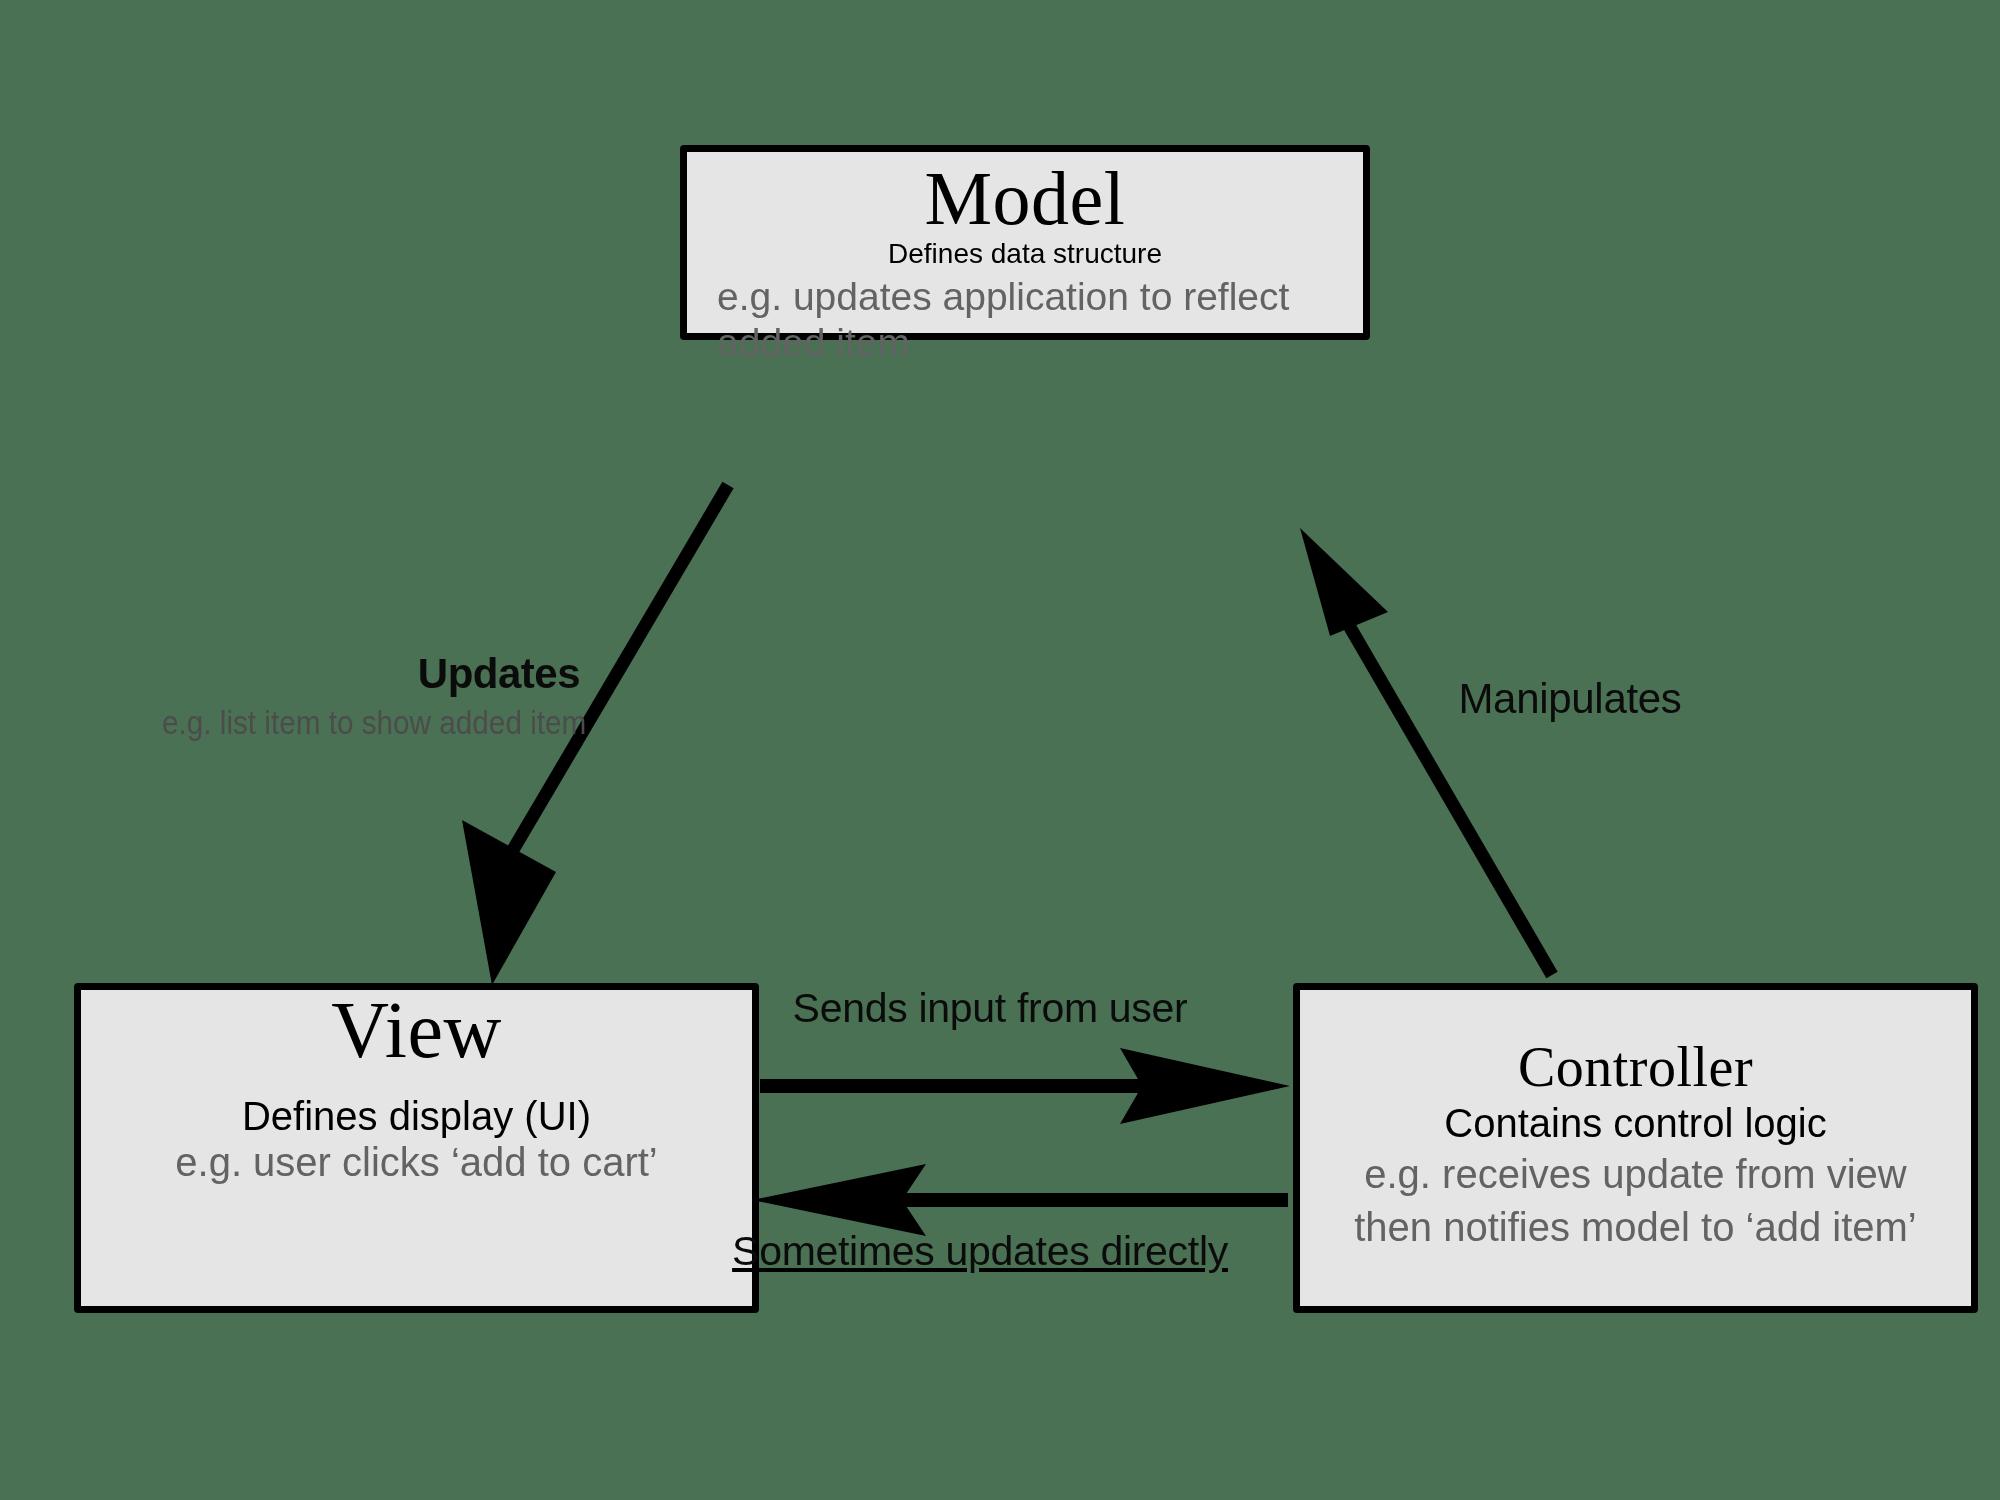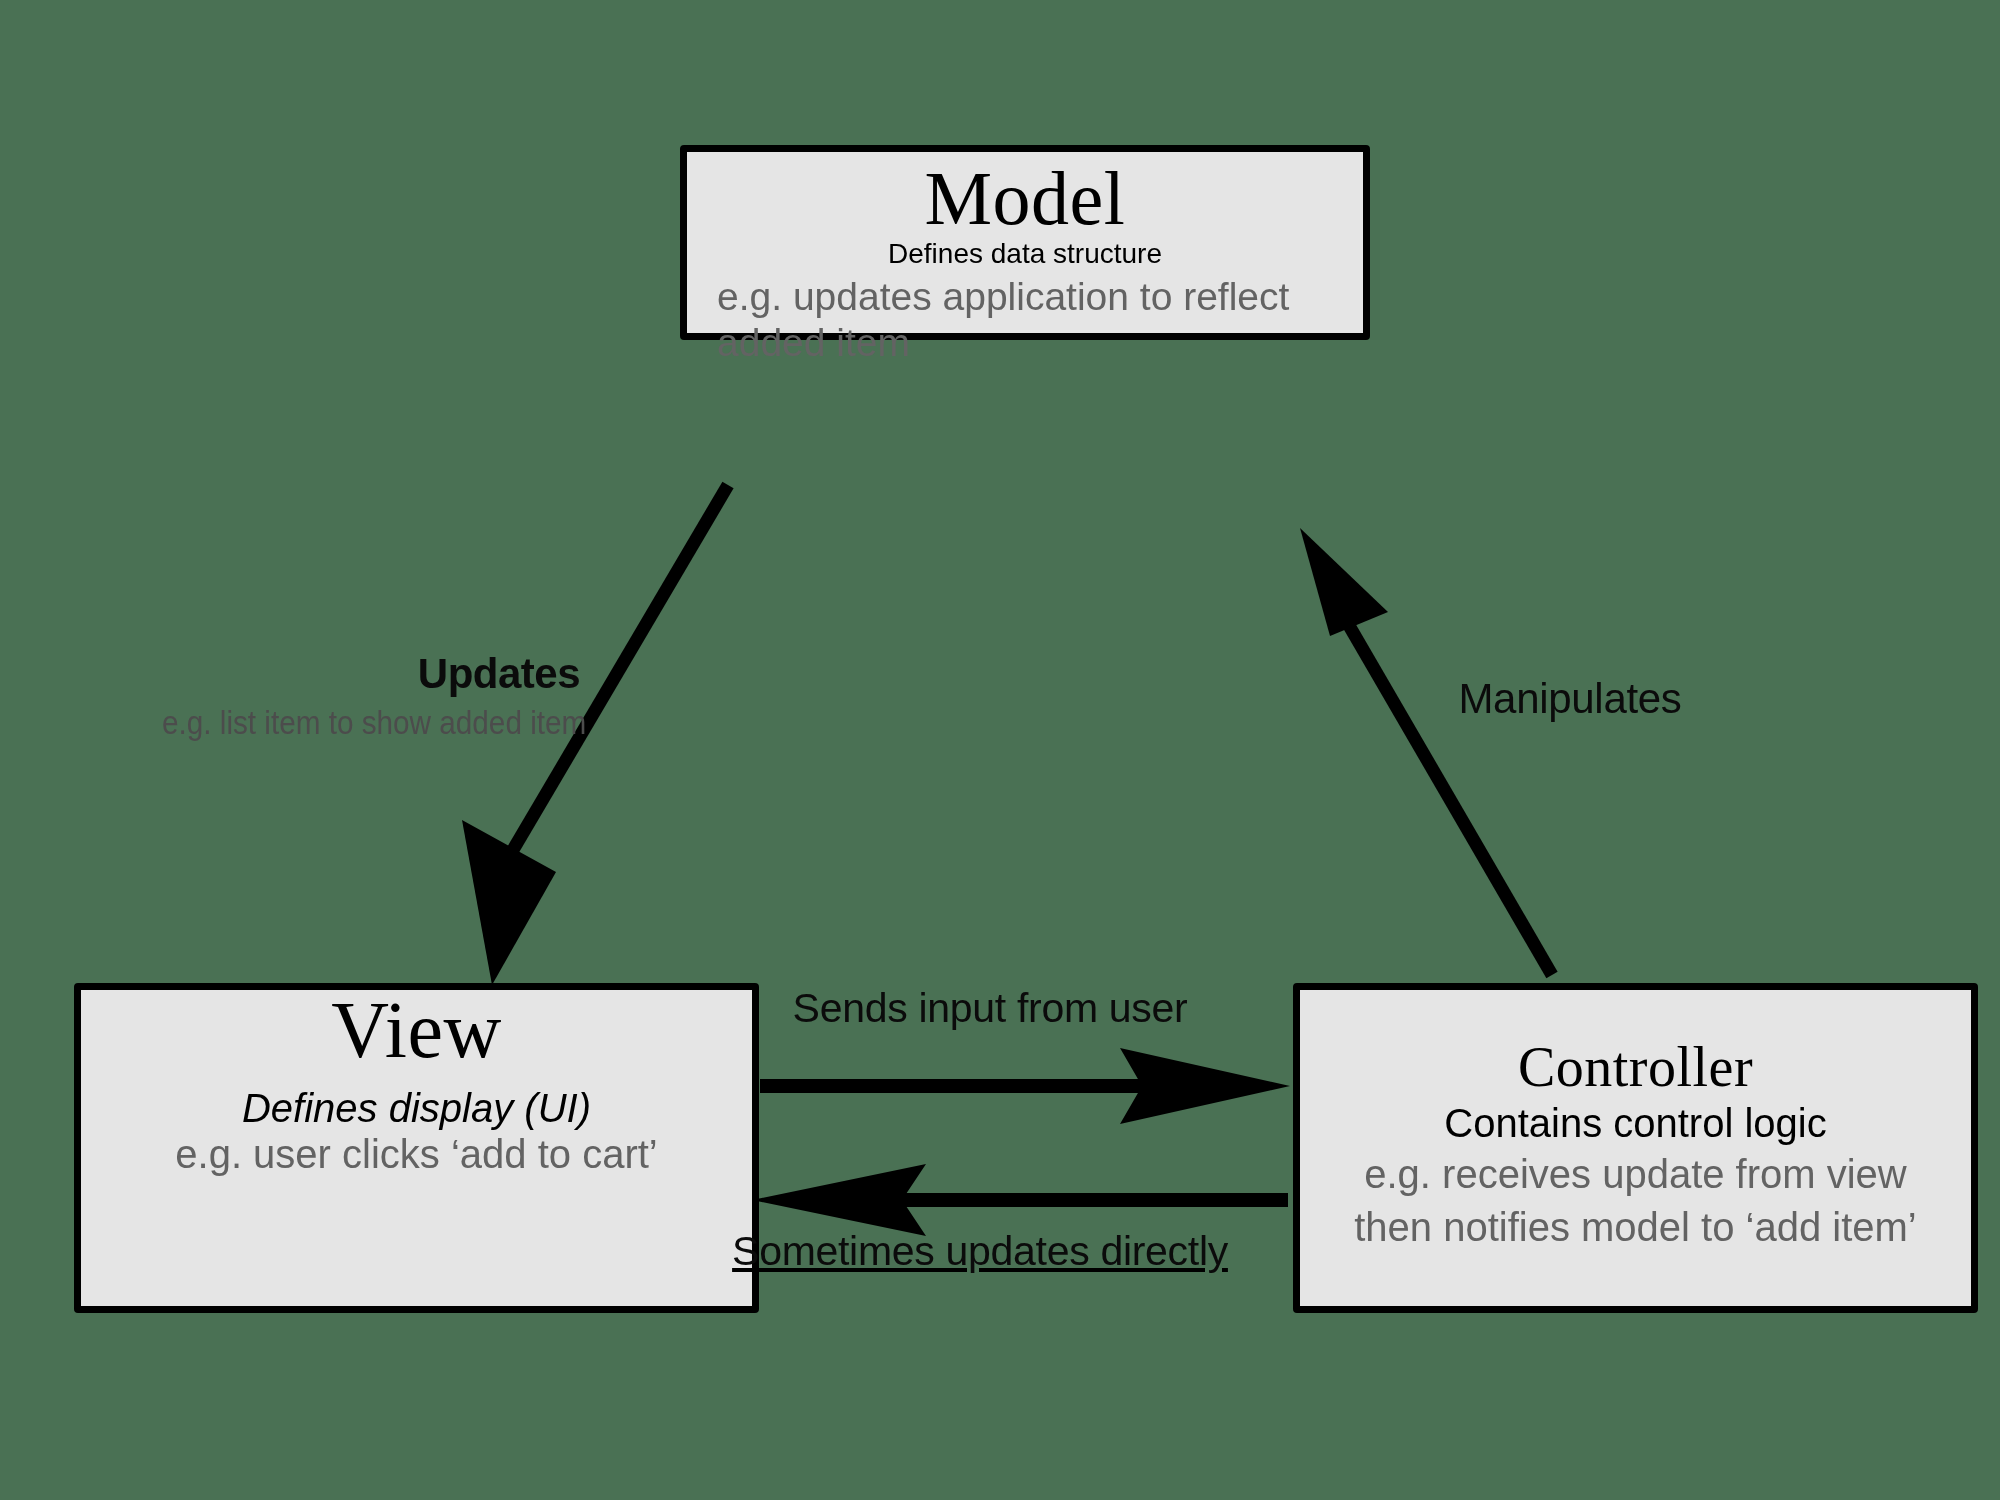--- a/index.html
+++ b/index.html
@@ -66,21 +66,21 @@
   }
 
   
   #node-view {
     left: 74px; top: 983px;
     width: 685px; height: 330px;
     justify-content: flex-start;
     padding-bottom: 34px;
   }
   #node-view .node-title { font-size: 80px; letter-spacing: .5px; }
-  #node-view .node-sub { font-size: 40px; margin-top: 16px; font-style: italic; }
+  #node-view .node-sub { font-size: 40px; margin-top: 24px; }
   #node-view .node-eg { font-size: 40px; line-height: 1.18; }
 
   
   #node-controller {
     left: 1293px; top: 983px;
     width: 685px; height: 330px;
     justify-content: center;
     padding-bottom: 6px;
   }
   #node-controller .node-title { font-size: 56px; letter-spacing: .5px; }

